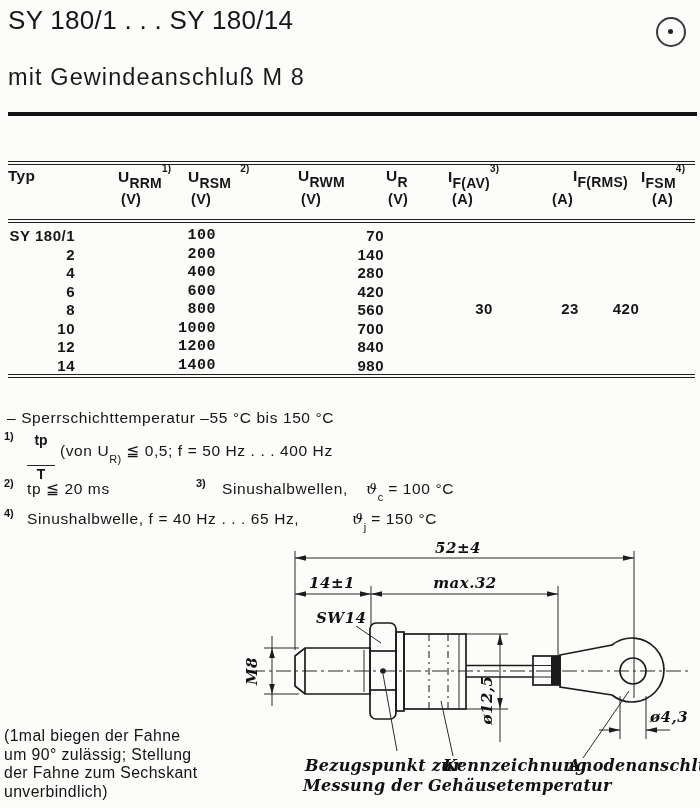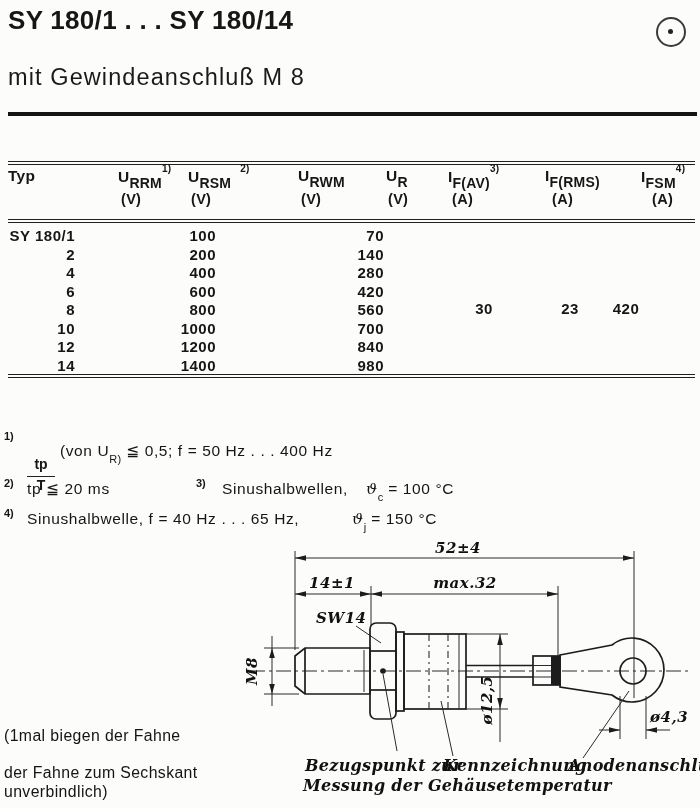--- a/index.html
+++ b/index.html
@@ -2,46 +2,46 @@
 <html><head>
 <meta charset="utf-8">
 <style>
   html,body{margin:0;padding:0;background:#e8e8e6;}
   .sheet{
     position:relative;width:700px;height:808px;margin:0 auto;
     background:#fcfcfa;color:#161616;overflow:hidden;
     font-family:"Liberation Sans", sans-serif;
   }
   
-  .title{position:absolute;left:8px;top:5px;font-size:26px;font-weight:700;letter-spacing:.3px;white-space:nowrap;}
+  .title{position:absolute;left:8px;top:5px;font-size:26px;font-weight:400;letter-spacing:.3px;white-space:nowrap;}
   .subtitle{position:absolute;left:8px;font-size:23.5px;font-weight:400;letter-spacing:1.1px;white-space:nowrap;color:#1a1a1a;}
   .sub1{top:36px;}
   .sub2{top:64px;}
   .corner-mark{position:absolute;left:656px;top:17px;width:26px;height:26px;border:2px solid #3a3a3a;border-radius:50%;}
   .corner-mark .dot{position:absolute;left:10px;top:10px;width:5px;height:5px;background:#222;border-radius:50%;}
   .rule-thick{position:absolute;left:8px;width:689px;top:112px;height:4px;background:#141414;}
   
   .rule{position:absolute;left:8px;width:687px;height:4px;border-top:1.6px solid #202020;border-bottom:1.6px solid #202020;box-sizing:border-box;}
   .rt{top:161px;}.rm{top:219px;}.rb{top:374px;}
   
   .th{position:absolute;top:167px;font-size:15.5px;font-weight:600;letter-spacing:.3px;white-space:nowrap;}
   .th sub{font-size:14px;font-weight:600;position:relative;top:2px;letter-spacing:.2px;}
   .th sup{font-size:10px;font-weight:600;position:relative;top:-4px;}
   .th sup.gap{margin-left:9px;}
   .unit{position:absolute;top:191px;font-size:14.5px;font-weight:600;letter-spacing:.3px;}
   .cell{position:absolute;font-size:15px;font-weight:600;letter-spacing:.5px;white-space:nowrap;}
   .ct{left:5px;width:70px;text-align:right;}
-  .c1{left:148px;width:68px;text-align:right;}
+  .c1{left:148px;width:68px;text-align:right;font-family:Liberation Mono, monospace;}
   .c2{left:316px;width:68px;text-align:right;}
   .cs{text-align:center;}
   
   .note{position:absolute;font-size:15.5px;font-weight:500;letter-spacing:.6px;white-space:nowrap;color:#151515;}
   .marker{position:absolute;font-size:11px;font-weight:600;letter-spacing:0;}
   .frac{position:absolute;left:27px;top:433px;width:28px;text-align:center;font-size:14px;font-weight:600;line-height:14px;}
-  .frac .num{display:block;border-bottom:1.6px solid #222;padding-bottom:5px;margin-top:24px;}
+  .frac .num{display:block;border-bottom:1.6px solid #222;padding-bottom:18px;}
   .frac .den{display:block;padding-top:1px;}
   .note sub{font-size:11px;position:relative;top:3px;letter-spacing:.2px;}
   .theta{font-style:italic;font-family:"DejaVu Serif",serif;}
   
   .remark{position:absolute;left:4px;font-size:15.8px;font-weight:500;letter-spacing:.4px;white-space:nowrap;color:#141414;}
   
   .drawing{position:absolute;left:235px;top:538px;}
   .part{stroke:#1c1c1c;stroke-width:1.7;fill:none;}
   .thin{stroke:#2a2a2a;stroke-width:1;fill:none;}
   .cl{stroke:#2a2a2a;stroke-width:1;fill:none;stroke-dasharray:15 4 3 4;}
@@ -76,21 +76,21 @@
 
   <span class="th" style="left:298px"><span>U</span><sub>RWM</sub></span>
   <span class="unit" style="left:301px">(V)</span>
 
   <span class="th" style="left:386px"><span>U</span><sub>R</sub></span>
   <span class="unit" style="left:388px">(V)</span>
 
   <span class="th" style="left:448px"><span>I</span><sub>F(AV)</sub><sup>3)</sup></span>
   <span class="unit" style="left:452px">(A)</span>
 
-  <span class="th" style="left:545px"><span>I</span><sub>F(RMS)</sub></span>
+  <span class="th" style="left:573px"><span>I</span><sub>F(RMS)</sub></span>
   <span class="unit" style="left:552px">(A)</span>
 
   <span class="th" style="left:641px"><span>I</span><sub>FSM</sub><sup>4)</sup></span>
   <span class="unit" style="left:652px">(A)</span>
 
   <span class="cell ct" style="top:227px">SY 180/1</span>
   <span class="cell c1" style="top:227px">100</span>
   <span class="cell c2" style="top:227px">70</span>
 
   <span class="cell ct" style="top:245.5px">2</span>
@@ -118,39 +118,41 @@
   <span class="cell c2" style="top:338px">840</span>
 
   <span class="cell ct" style="top:356.5px">14</span>
   <span class="cell c1" style="top:356.5px">1400</span>
   <span class="cell c2" style="top:356.5px">980</span>
 
   <span class="cell cs" style="left:462px;width:44px;top:300px">30</span>
   <span class="cell cs" style="left:548px;width:44px;top:300px">23</span>
   <span class="cell cs" style="left:599px;width:54px;top:300px">420</span>
 
+  <div class="note" style="left:7px;top:409px">– Sperrschichttemperatur –55 °C bis 150 °C</div>
 
   <span class="marker" style="left:4px;top:430px">1)</span>
   <span class="frac">
     <span class="num">tp</span>
     <span class="den">T</span>
   </span>
   <div class="note" style="left:60px;top:442px"><span>(von U</span><sub>R)</sub><span> ≦ 0,5; f = 50 Hz . . . 400 Hz</span></div>
 
   <span class="marker" style="left:4px;top:477px">2)</span>
   <div class="note" style="left:27px;top:480px">tp ≦ 20 ms</div>
   <span class="marker" style="left:196px;top:477px">3)</span>
   <div class="note" style="left:222px;top:480px">Sinushalbwellen,</div>
   <div class="note" style="left:366px;top:480px"><span class="theta">ϑ</span><sub>c</sub><span> = 100 °C</span></div>
 
   <span class="marker" style="left:4px;top:507px">4)</span>
   <div class="note" style="left:27px;top:510px">Sinushalbwelle, f = 40 Hz . . . 65 Hz,</div>
   <div class="note" style="left:352px;top:510px"><span class="theta">ϑ</span><sub>j</sub><span> = 150 °C</span></div>
 
   <div class="remark" style="top:727px">(1mal biegen der Fahne</div>
+  <div class="remark" style="top:745.5px">um 90° zulässig; Stellung</div>
   <div class="remark" style="top:764px">der Fahne zum Sechskant</div>
   <div class="remark" style="top:782.5px">unverbindlich)</div>
 
   <svg class="drawing" width="465" height="270" viewBox="235 538 465 270">
 
     <line class="cl" x1="250" y1="671" x2="692" y2="671"></line>
 
     <g>
       <line class="thin" x1="295" y1="551" x2="295" y2="650"></line>
       <line class="thin" x1="634" y1="551" x2="634" y2="698"></line>

